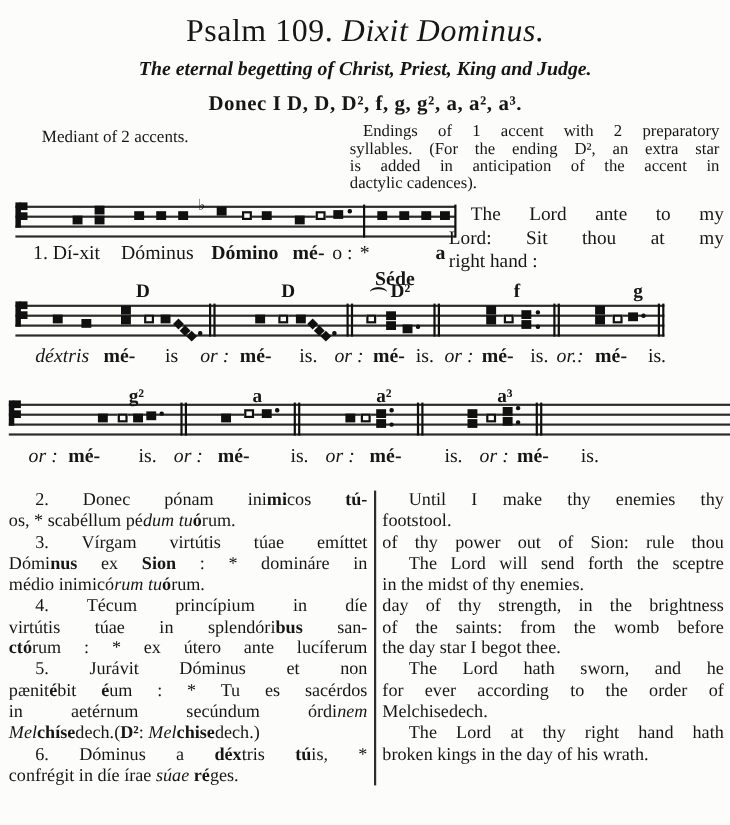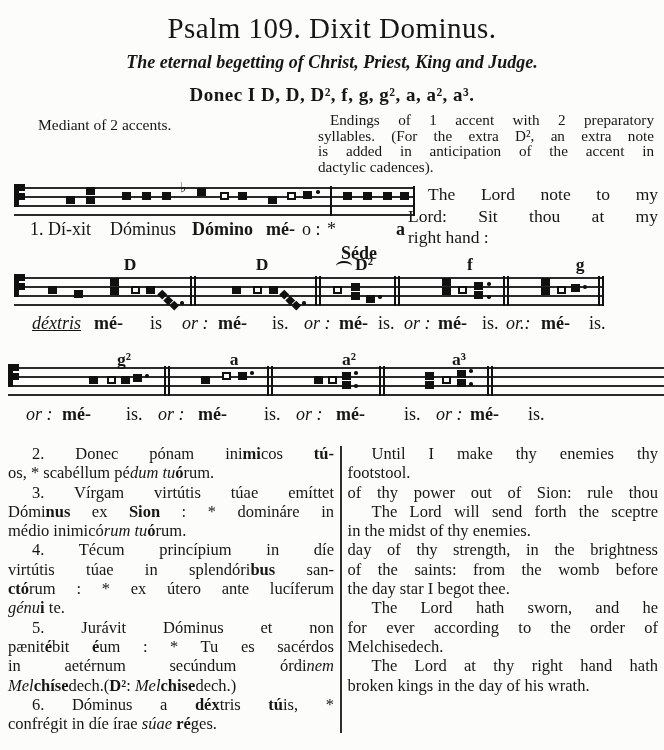--- a/index.html
+++ b/index.html
@@ -1,18 +1,18 @@
 <!DOCTYPE html>
 <html><head>
 <meta charset="utf-8">
 <style>
   html,body{margin:0;padding:0;background:#e8e8e6;}
   .page{position:relative;width:664px;height:750px;background:#fcfcfa;color:#161616;
         font-family:"Liberation Serif",serif;overflow:hidden;margin:0 auto;}
-  .it{}
+  .it{font-style:italic;}
   .title{position:absolute;top:12px;left:0;width:100%;text-align:center;
          font-size:29px;letter-spacing:.5px;}
   .subtitle{position:absolute;top:52px;left:0;width:100%;text-align:center;
             font-size:18px;font-style:italic;font-weight:600;}
   .tone{position:absolute;top:84px;left:0;width:100%;text-align:center;
         font-size:19px;font-weight:bold;letter-spacing:.5px;}
   .mediant{position:absolute;top:116px;left:38px;font-size:15.5px;}
   .endnote{position:absolute;top:112px;left:318px;width:336px;}
   .endnote .vline{font-size:15.2px;line-height:15.6px;}
   .endnote .vline.first{text-indent:12px;font-family:Liberation Serif, serif;}
@@ -63,21 +63,21 @@
 
 <div class="page">
   <div class="title">
     <span>Psalm 109. </span><span class="it">Dixit Dominus.</span>
   </div>
   <div class="subtitle">The eternal begetting of Christ, Priest, King and Judge.</div>
   <div class="tone">Donec I D, D, D², f, g, g², a, a², a³.</div>
   <div class="mediant">Mediant of 2 accents.</div>
   <div class="endnote">
       <div class="vline first j"><span class="">Endings of 1 accent with 2 preparatory</span></div>
-      <div class="vline j"><span class="">syllables. (For the extra D², an extra note</span></div>
+      <div class="vline j"><span class="">syllables. (For the ending D², an extra star</span></div>
       <div class="vline j"><span class="">is added in anticipation of the accent in</span></div>
       <div class="vline"><span class="">dactylic cadences).</span></div>
     </div>
 
   <div class="staff s1" style="width: 400px;">
       <div class="sline" style="top: 0px; width: 400px;"></div>
       <div class="sline" style="top: 9px; width: 400px;"></div>
       <div class="sline" style="top: 18px; width: 400px;"></div>
       <div class="sline" style="top: 27px; width: 400px;"></div>
       <div class="nclef" style="left: 0px; top: -3px;"></div>
@@ -103,21 +103,21 @@
       <div class="lyr" style="left: 16px; top: 32px;">1. Dí-xit</div>
       <div class="lyr" style="left: 96px; top: 32px;">Dóminus</div>
       <div class="lyr b" style="left: 178px; top: 32px;">Dómino</div>
       <div class="lyr b" style="left: 252px; top: 32px;">mé-</div>
       <div class="lyr" style="left: 288px; top: 32px;">o :</div>
       <div class="lyr" style="left: 313px; top: 32px;">*</div>
       <div class="lyr b" style="left: 327px; top: 32px; margin-top: 24px;">Séde</div>
       <div class="lyr b" style="left: 382px; top: 32px;">a</div>
     </div>
   <div class="sidetext">
-      <div class="vline first j"><span class="">The Lord note to my</span></div>
+      <div class="vline first j"><span class="">The Lord ante to my</span></div>
       <div class="vline j"><span class="">Lord: Sit thou at my</span></div>
       <div class="vline"><span class="">right hand :</span></div>
     </div>
   <div class="staff s2" style="width: 590px;">
       <div class="sline" style="top: 0px; width: 590px;"></div>
       <div class="sline" style="top: 9px; width: 590px;"></div>
       <div class="sline" style="top: 18px; width: 590px;"></div>
       <div class="sline" style="top: 27px; width: 590px;"></div>
       <div class="slabel" style="left: 116px; top: -23px;">D</div>
       <div class="slabel" style="left: 248px; top: -23px;">D</div>
@@ -158,21 +158,21 @@
       <div class="ndot" style="left: 473px; top: 5px;"></div>
       <div class="ndot" style="left: 473px; top: 18px;"></div>
       <div class="nbar" style="left: 489px;"></div>
       <div class="nbar" style="left: 493px;"></div>
       <div class="np" style="left: 527px; top: 1px;"></div>
       <div class="nh" style="left: 543px; top: 9px;"></div>
       <div class="nq" style="left: 557px; top: 7px;"></div>
       <div class="ndot" style="left: 569px; top: 8px;"></div>
       <div class="nbar" style="left: 584px;"></div>
       <div class="nbar" style="left: 588px;"></div>
-      <div class="lyr i" style="left: 18px; top: 36px; text-decoration: underline;">déxtris</div>
+      <div class="lyr i" style="left: 18px; top: 36px;">déxtris</div>
       <div class="lyr b" style="left: 80px; top: 36px;">mé-</div>
       <div class="lyr" style="left: 136px; top: 36px;">is</div>
       <div class="lyr i" style="left: 168px; top: 36px;">or :</div>
       <div class="lyr b" style="left: 204px; top: 36px;">mé-</div>
       <div class="lyr" style="left: 258px; top: 36px;">is.</div>
       <div class="lyr i" style="left: 290px; top: 36px;">or :</div>
       <div class="lyr b" style="left: 325px; top: 36px;">mé-</div>
       <div class="lyr" style="left: 364px; top: 36px;">is.</div>
       <div class="lyr i" style="left: 390px; top: 36px;">or :</div>
       <div class="lyr b" style="left: 424px; top: 36px;">mé-</div>
@@ -240,21 +240,20 @@
         </div>
         <div class="verse">
           <div class="vline first j"><span class="">3. Vírgam virtútis túae emíttet</span></div>
           <div class="vline j"><span class="">Dómi</span><span class="b ">nus</span><span class=""> ex </span><span class="b ">Sion</span><span class=""> : * domináre in</span></div>
           <div class="vline"><span class="">médio inimicó</span><span class="i">rum tu</span><span class="b ">ó</span><span class="">rum.</span></div>
         </div>
         <div class="verse">
           <div class="vline first j"><span class="">4. Técum princípium in díe</span></div>
           <div class="vline j"><span class="">virtútis túae in splendóri</span><span class="b ">bus</span><span class=""> san-</span></div>
           <div class="vline j"><span class="b ">ctó</span><span class="">rum : * ex útero ante lucíferum</span></div>
-          <div class="vline"><span class="i">génu</span><span class="b ">i</span><span class=""> te.</span></div>
         </div>
         <div class="verse">
           <div class="vline first j"><span class="">5. Jurávit Dóminus et non</span></div>
           <div class="vline j"><span class="">pænit</span><span class="b ">é</span><span class="">bit </span><span class="b ">é</span><span class="">um : * Tu es sacérdos</span></div>
           <div class="vline j"><span class="">in aetérnum secúndum órdi</span><span class="i">nem</span></div>
           <div class="vline"><span class="i">Mel</span><span class="b ">chíse</span><span class="">dech.(</span><span class="b ">D²</span><span class="">: </span><span class="i">Mel</span><span class="b ">chise</span><span class="">dech.)</span></div>
         </div>
         <div class="verse">
           <div class="vline first j"><span class="">6. Dóminus a </span><span class="b ">déx</span><span class="">tris </span><span class="b ">tú</span><span class="">is, *</span></div>
           <div class="vline"><span class="">confrégit in díe írae </span><span class="i">súae</span><span class=""> </span><span class="b ">ré</span><span class="">ges.</span></div>

